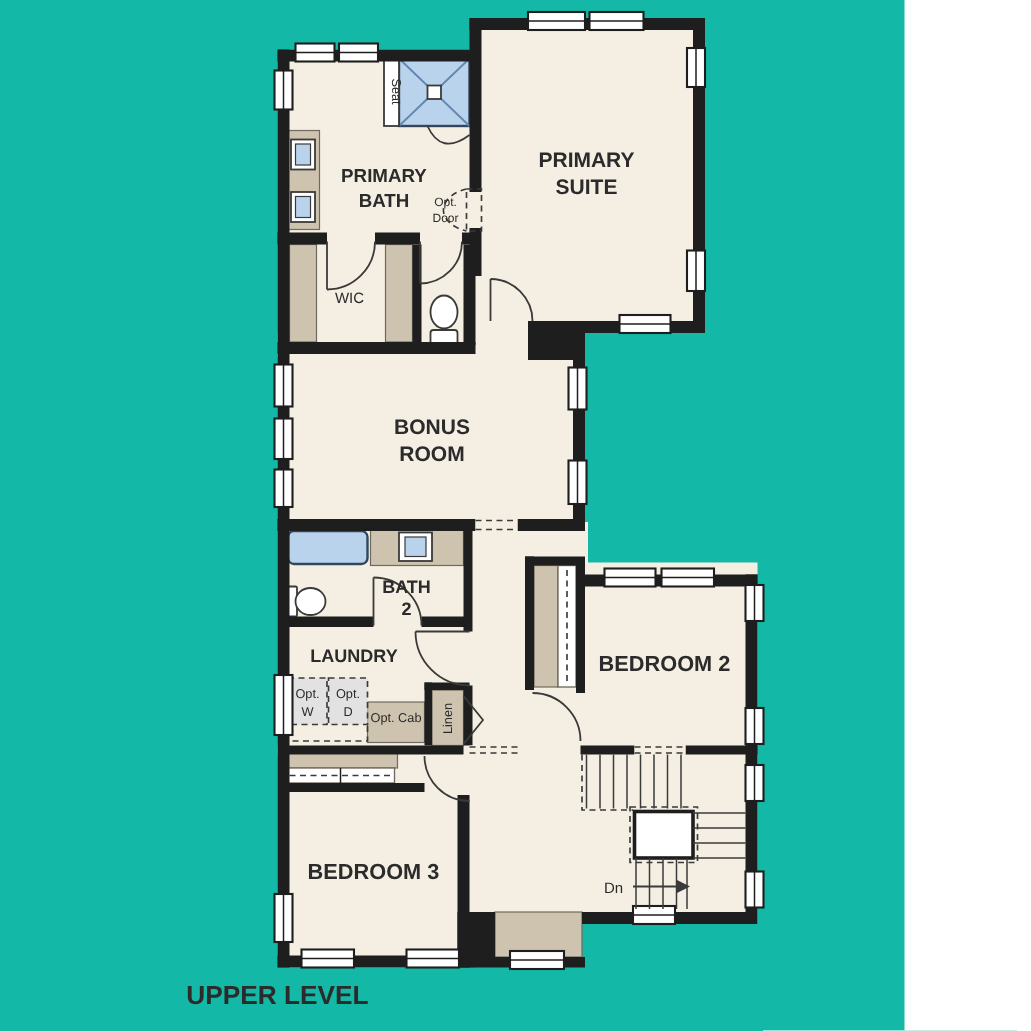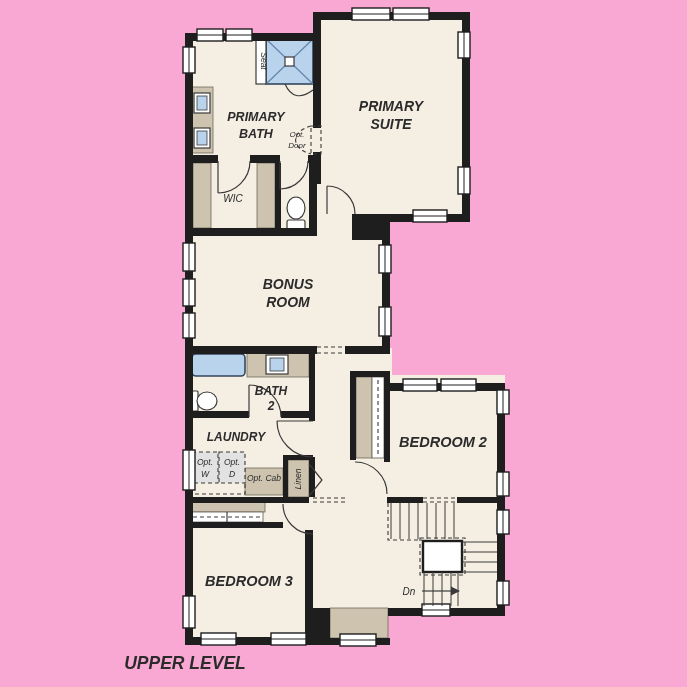--- a/index.html
+++ b/index.html
@@ -1,17 +1,17 @@
 <!DOCTYPE html>
 <html style="--floor: #f5efe3; --wall: #1e1e1e; --tan: #cdc3ae; --tan_edge: #6f6a5e; --fixture_blue: #bad3ec; --fixture_dark: #33465c; --shower_line: #6286ad; --opt_gray: #e2e2e2; --line: #3a3a3a; --text: #2b2b2b;"><head>
 <meta charset="utf-8">
 <style>
   html,body{margin:0;padding:0;background:#fff;}
-  #canvas{position:relative;width:687px;height:687px;background:#f9a8d4;overflow:hidden;
-          font-family:"Liberation Sans", sans-serif;font-style:italic;}
+  #canvas{position:relative;width:603px;height:687px;background:#14b8a6;overflow:hidden;
+          font-family:"Liberation Sans", sans-serif;}
   svg{position:absolute;left:0;top:0;}
   .floor{fill:var(--floor);}
   .wall{fill:var(--wall);}
   .tan{fill:var(--tan);stroke:var(--tan_edge);stroke-width:0.8;}
   .blue{fill:var(--fixture_blue);stroke:var(--fixture_dark);stroke-width:1.6;}
   .bluelite{stroke:var(--shower_line);stroke-width:1.2;fill:none;}
   .fix{fill:#ffffff;stroke:var(--line);stroke-width:1.2;}
   .fixin{fill:var(--fixture_blue);stroke:var(--line);stroke-width:0.8;}
   .win{fill:#ffffff;stroke:var(--wall);stroke-width:1.4;}
   .winline{stroke:var(--wall);stroke-width:1;}

